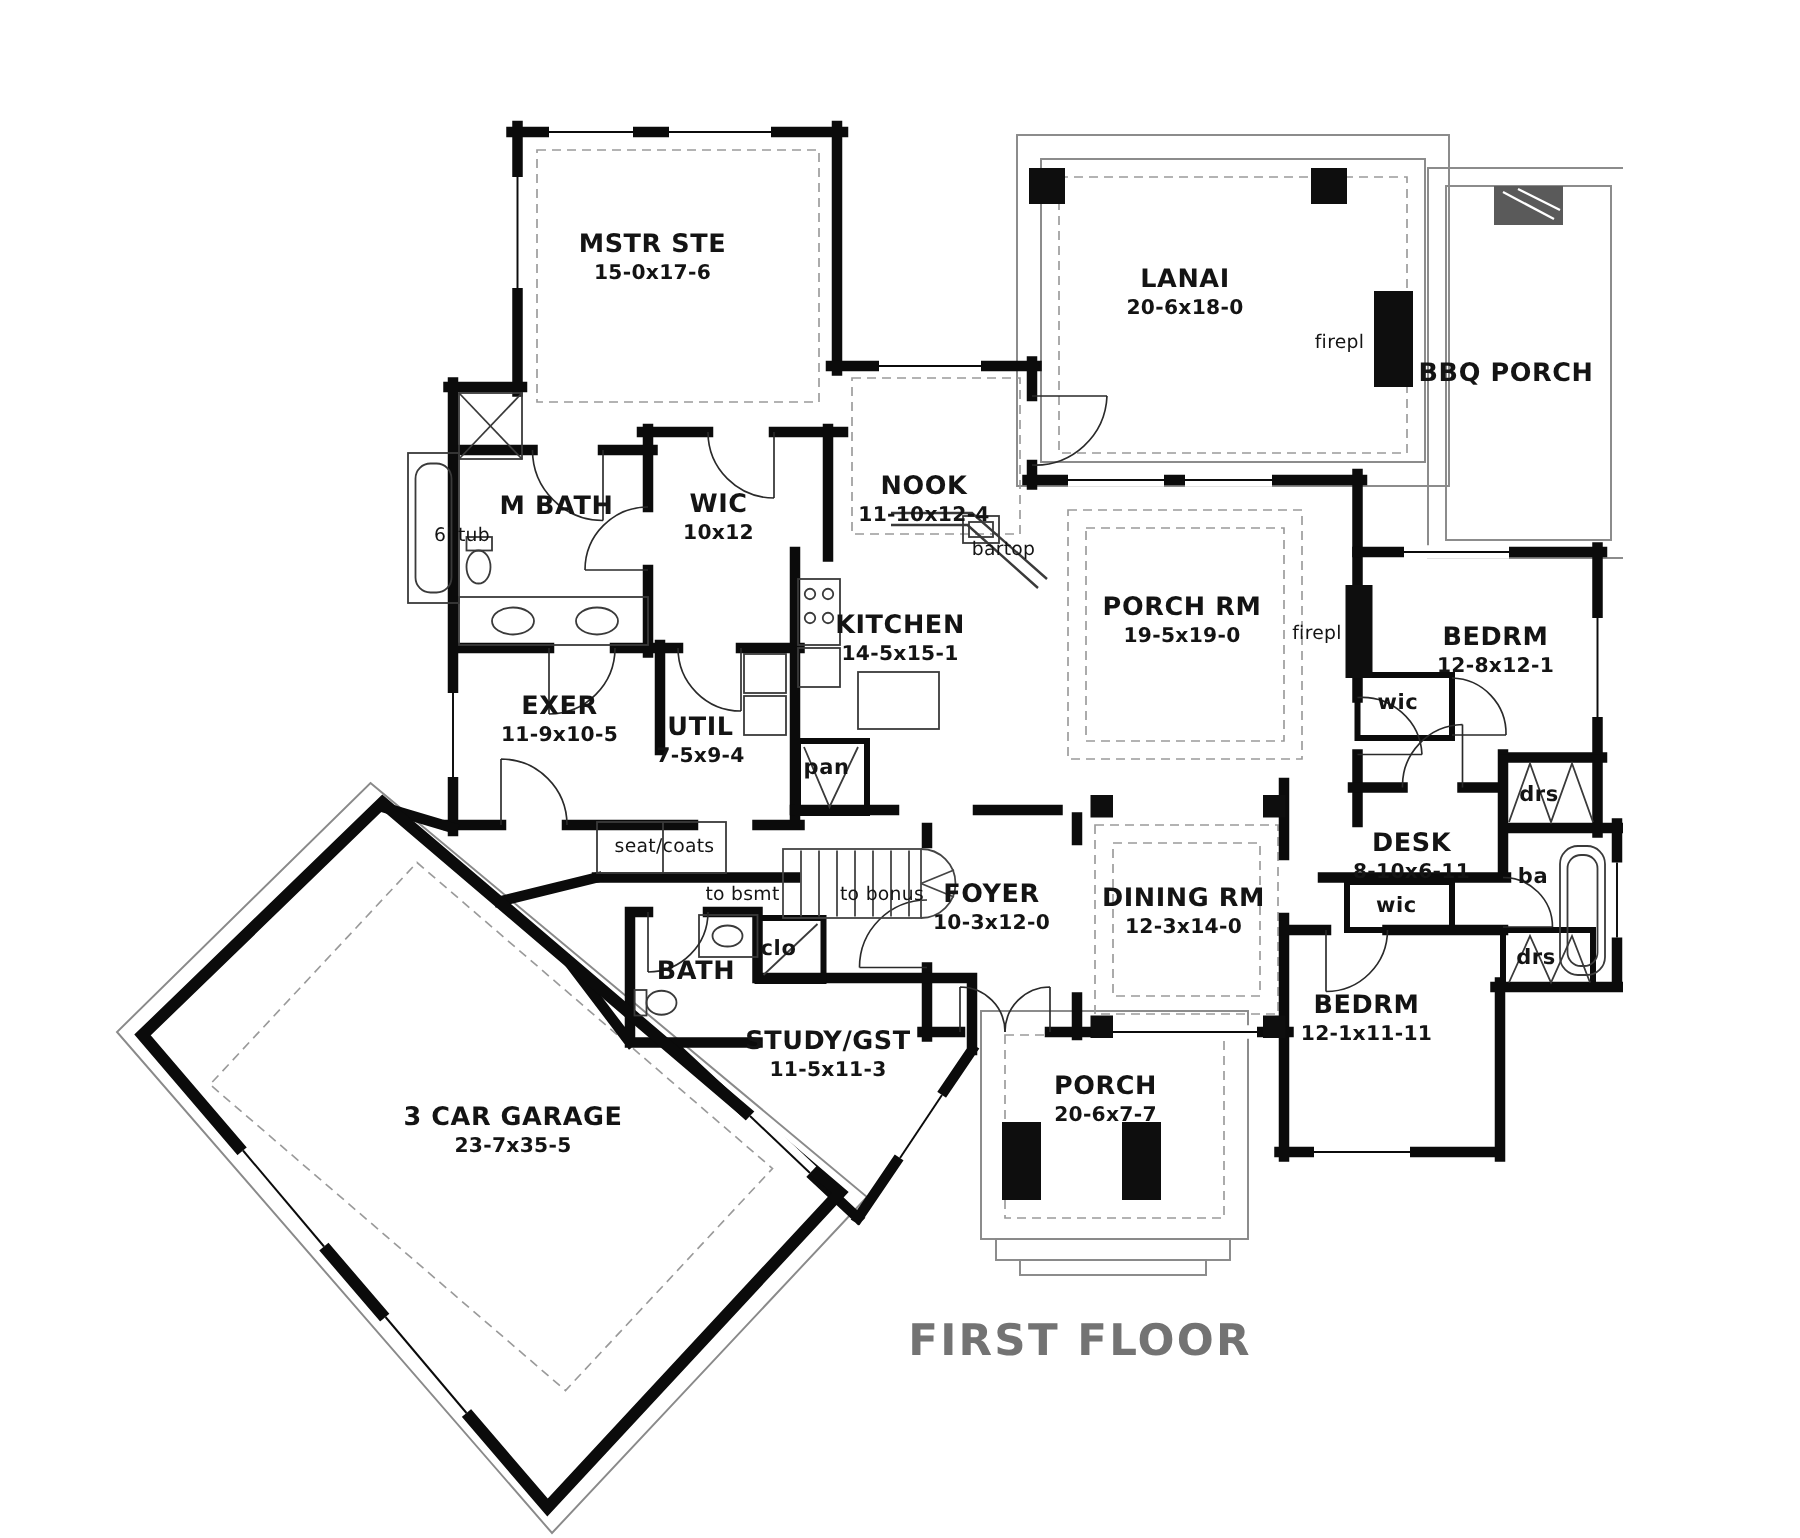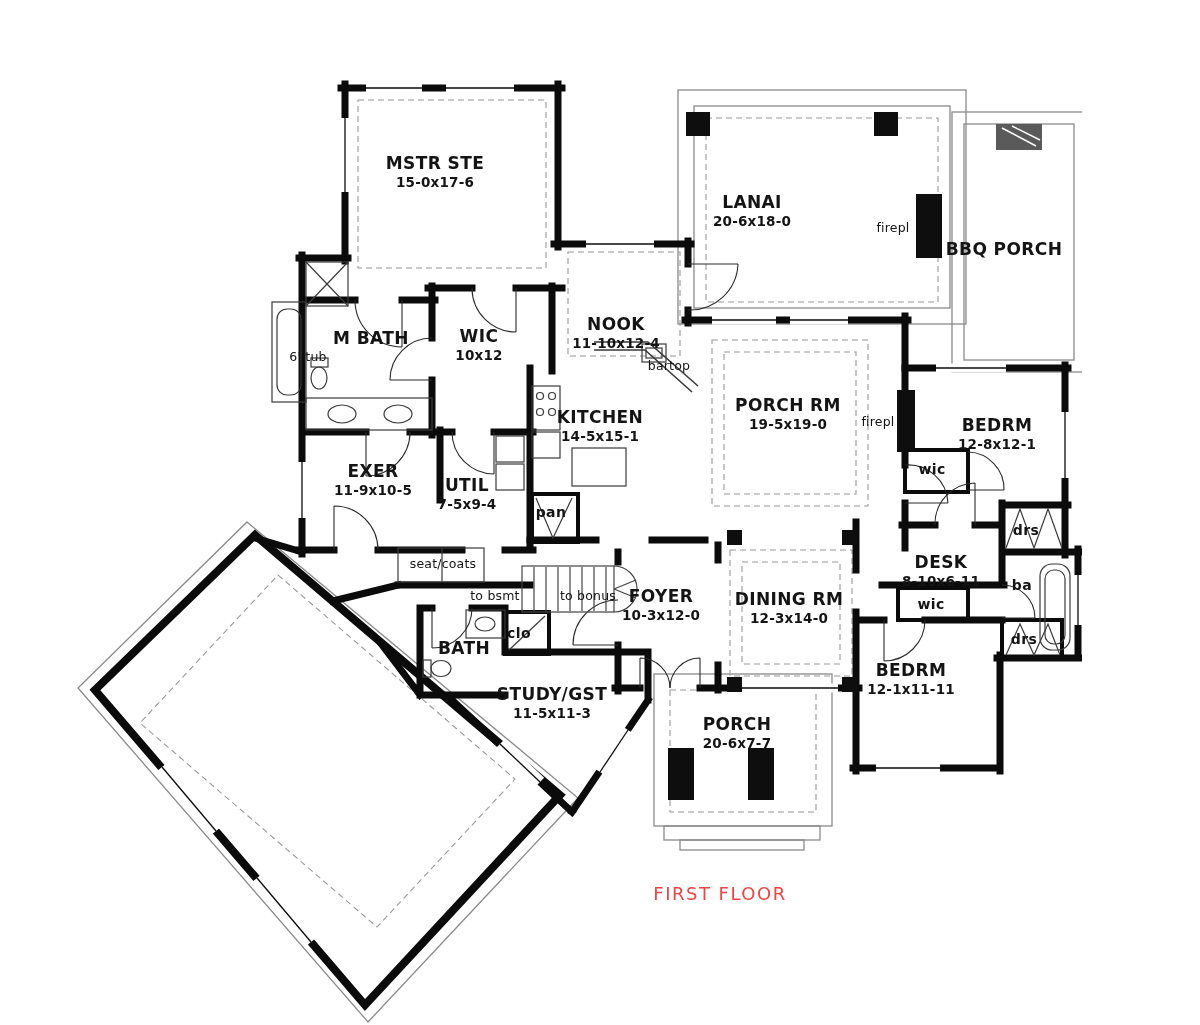--- a/index.html
+++ b/index.html
@@ -7,21 +7,21 @@
         font-family:"DejaVu Sans",sans-serif;}
   .page svg{position:absolute;left:0;top:0;}
   #label-layer{position:absolute;left:0;top:0;width:1200px;height:1025px;}
   .label{position:absolute;transform:translate(-50%,-50%);text-align:center;color:#141414;
          white-space:nowrap;line-height:1.3;}
   .label .main{font-weight:700;font-size:17px;letter-spacing:.4px;}
   .label .sub{font-weight:700;font-size:13.5px;letter-spacing:.2px;}
   .label.sm .main{font-size:12.5px;font-weight:400;letter-spacing:.2px;}
   .label.md .main{font-size:14px;font-weight:700;}
   .plan-title{position:absolute;left:720px;top:893px;transform:translate(-50%,-50%);
-              font-weight:400;font-size:18px;letter-spacing:1.5px;color:#ef4444;}
+              font-weight:700;font-size:29px;letter-spacing:1.5px;color:#737373;}
 </style>
 </head>
 <body>
 
 <div class="page">
 
 <svg width="1200" height="1025" viewBox="0 0 1200 1025">
 
   <g fill="none" stroke="#8a8a8a" stroke-width="1.3">
     <rect x="678" y="90" width="288" height="234"></rect>
@@ -229,21 +229,21 @@
     <line x1="614" y1="589" x2="636" y2="580"></line>
         <line x1="614" y1="589" x2="636" y2="598"></line>
   </g>
 </svg>
 
 <div id="label-layer">
       <div class="label lg" style="left: 435px; top: 172px;">
         <div class="main">MSTR STE</div>
         <div class="sub">15-0x17-6</div>
       </div>
-      <div class="label lg" style="left: 752px; top: 195px; margin-top: 16px;">
+      <div class="label lg" style="left: 790px; top: 195px;">
         <div class="main">LANAI</div>
         <div class="sub">20-6x18-0</div>
       </div>
       <div class="label lg" style="left: 1004px; top: 249px;">
         <div class="main">BBQ PORCH</div>
       </div>
       <div class="label sm" style="left: 893px; top: 228px;">
         <div class="main">firepl</div>
       </div>
       <div class="label lg" style="left: 616px; top: 285px; margin-top: 48px;">
@@ -336,17 +336,21 @@
         <div class="sub">12-1x11-11</div>
       </div>
       <div class="label lg" style="left: 552px; top: 703px;">
         <div class="main">STUDY/GST</div>
         <div class="sub">11-5x11-3</div>
       </div>
       <div class="label lg" style="left: 737px; top: 733px;">
         <div class="main">PORCH</div>
         <div class="sub">20-6x7-7</div>
       </div>
+      <div class="label lg" style="left: 342px; top: 754px;">
+        <div class="main">3 CAR GARAGE</div>
+        <div class="sub">23-7x35-5</div>
+      </div>
     </div>
 
 <div class="plan-title">FIRST FLOOR</div>
 
 </div>
 
 </body></html>

